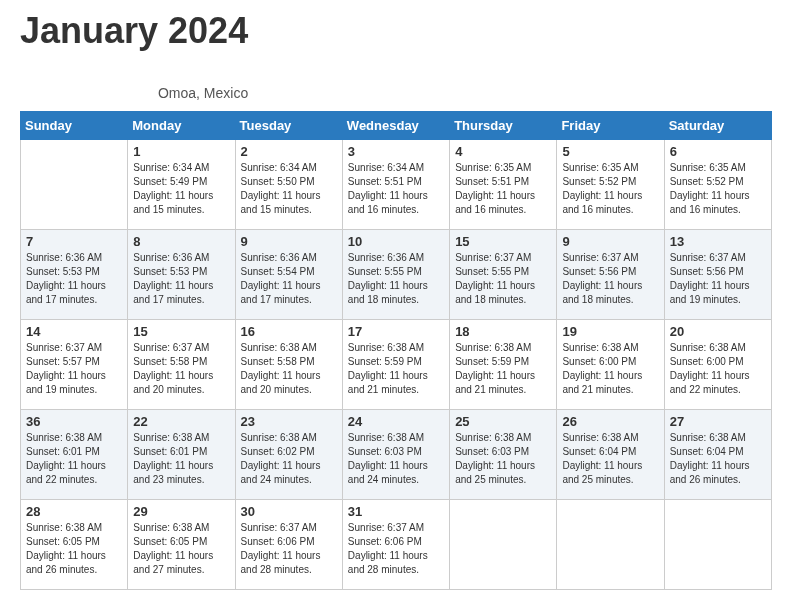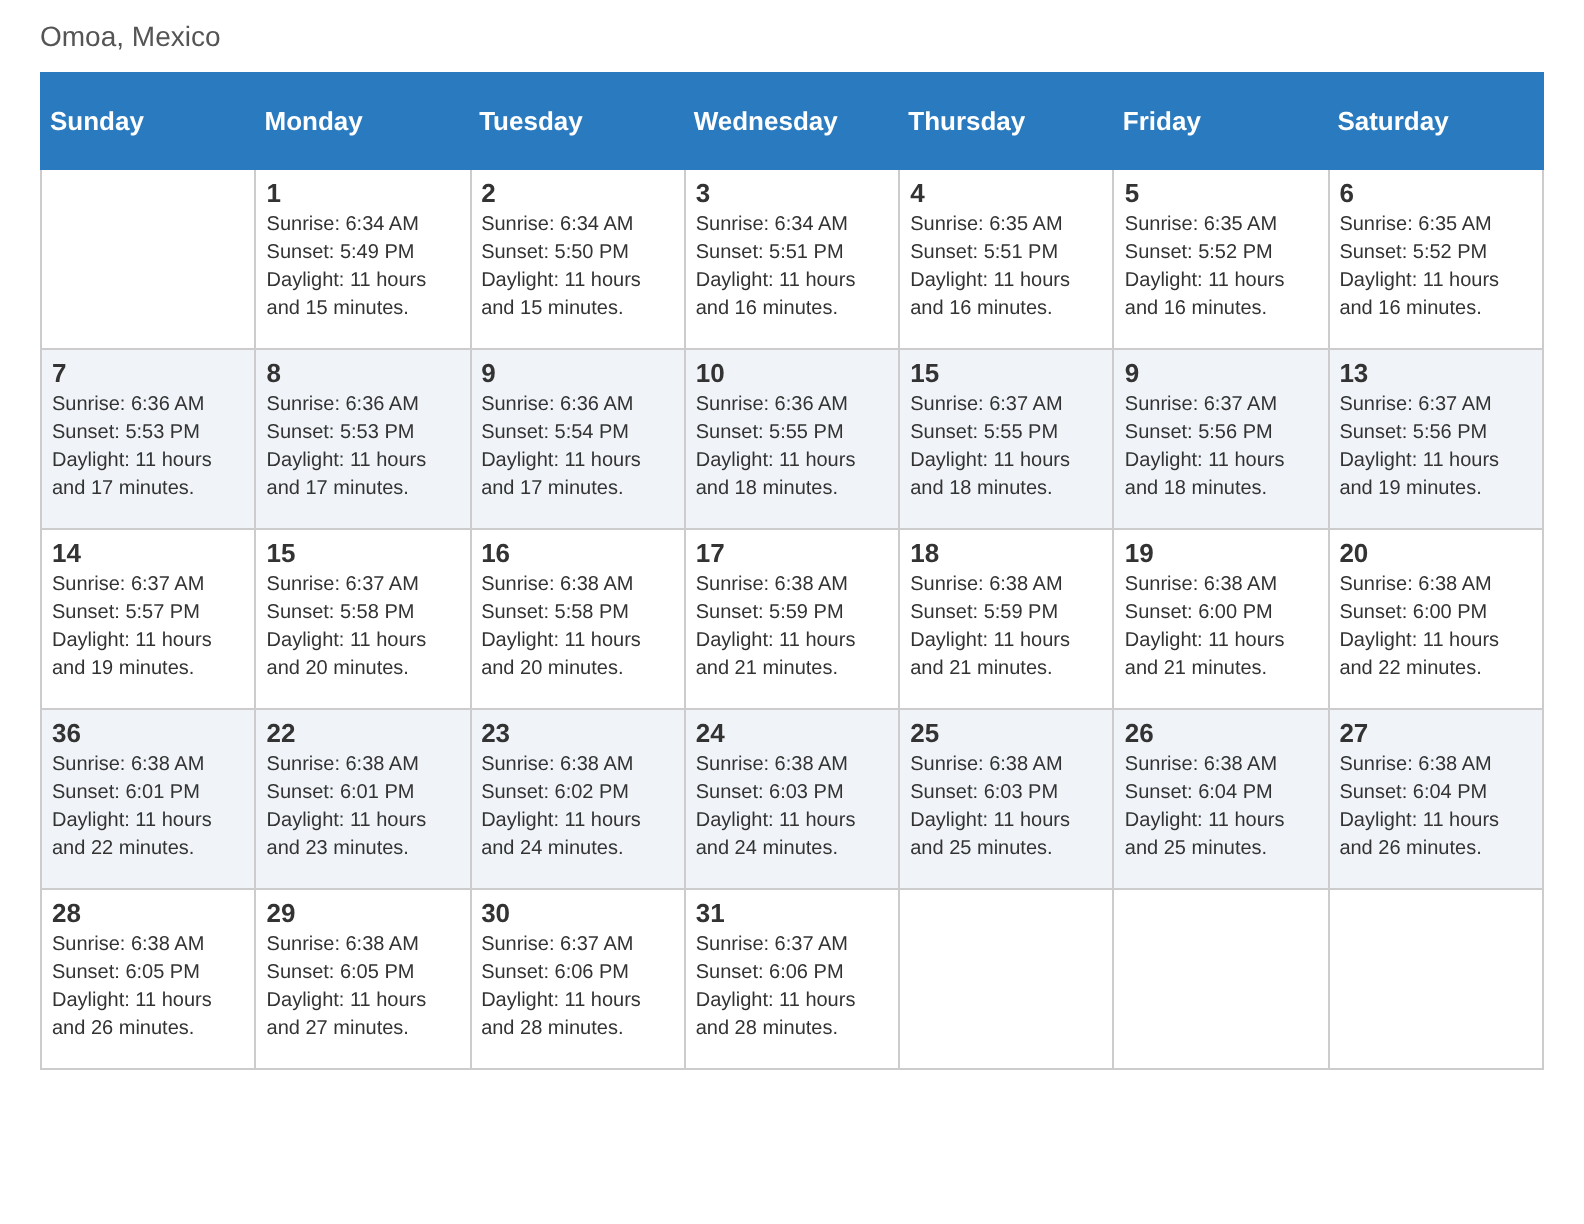--- a/index.html
+++ b/index.html
@@ -44,30 +44,31 @@
       text-align: right;
     }
     .month-title {
       font-size: 36px;
       font-weight: bold;
       color: #333;
     }
     .location {
       font-size: 14px;
       color: #555;
+      margin-top: 33px;
     }
     table {
       width: 100%;
       border-collapse: collapse;
       font-size: 11px;
     }
     thead tr th {
       background-color: #2a7abf;
       color: #fff;
-      padding: 16px 4px;
+      padding: 6px 4px;
       text-align: left;
       font-size: 13px;
       font-weight: bold;
       border: 1px solid #2a7abf;
     }
     tbody tr td {
       border: 1px solid #ccc;
       vertical-align: top;
       padding: 4px 5px;
       width: 14.28%;
@@ -93,20 +94,21 @@
     }
     .empty-cell {
       background-color: #fff !important;
     }
   </style>
 </head>
 <body>
 
 <div class="header">
   <div class="title-block">
+    <div class="month-title">January 2024</div>
     <div class="location">Omoa, Mexico</div>
   </div>
 </div>
 
 <table>
   <thead>
     <tr>
     <th>Sunday</th>
         <th>Monday</th>
         <th>Tuesday</th>

